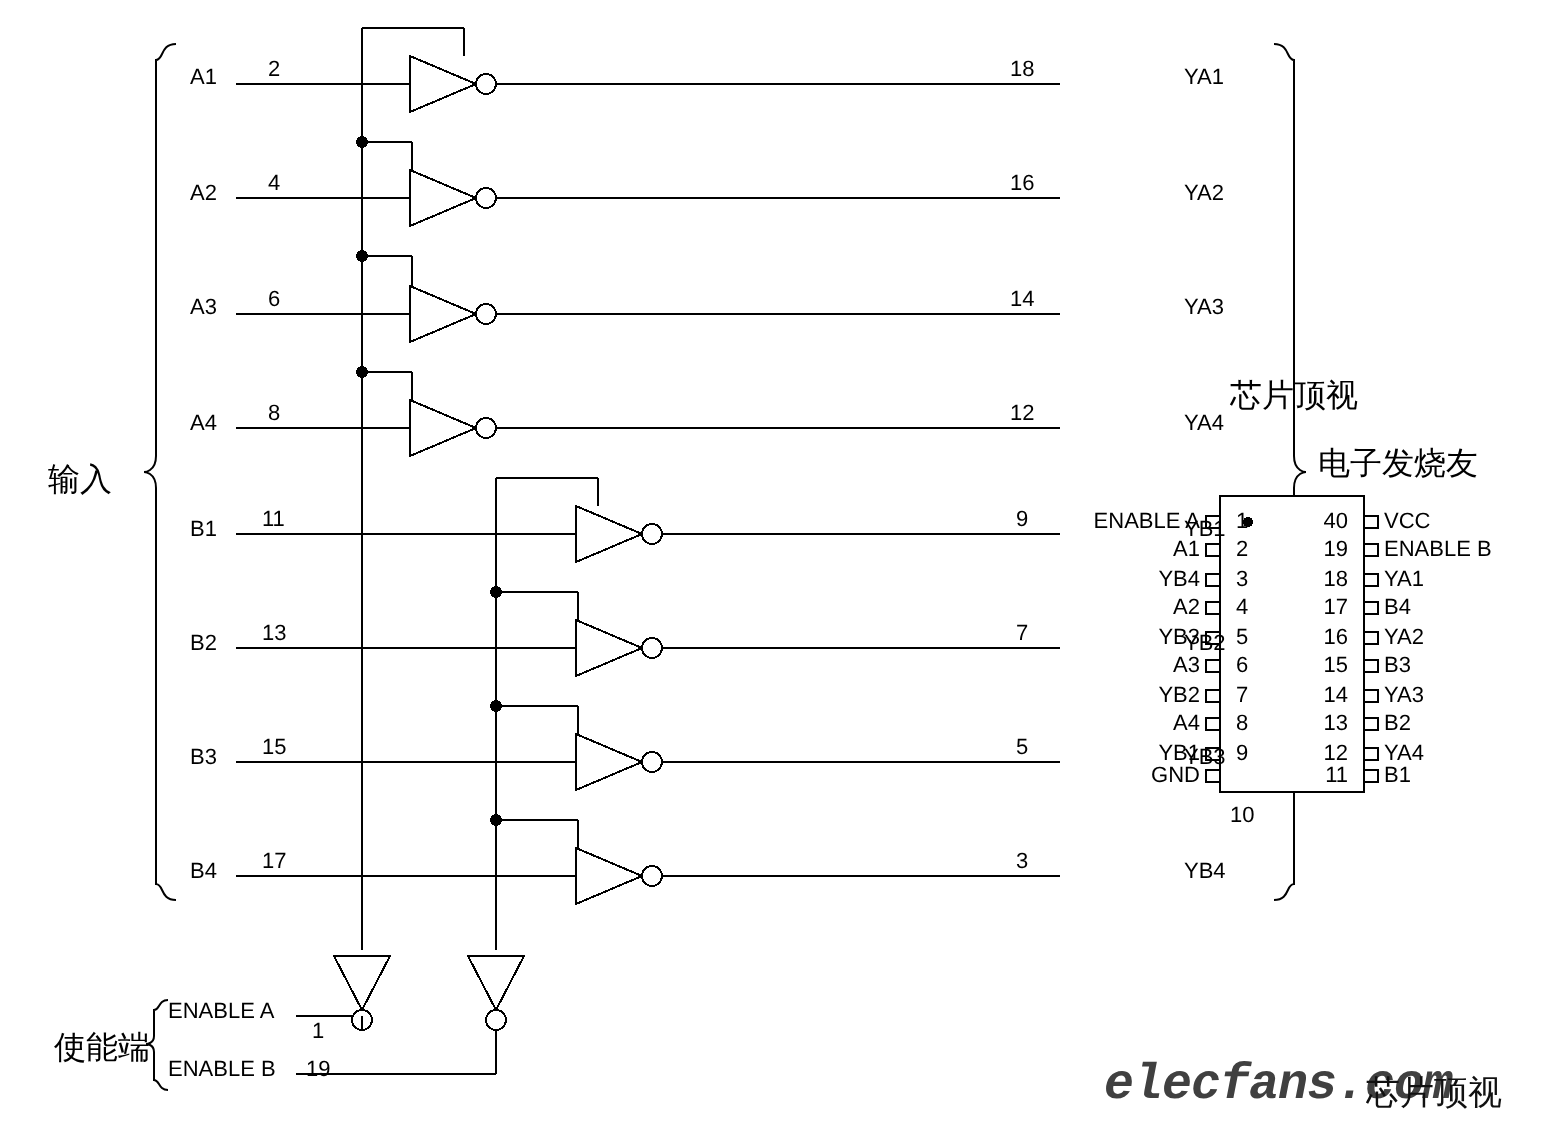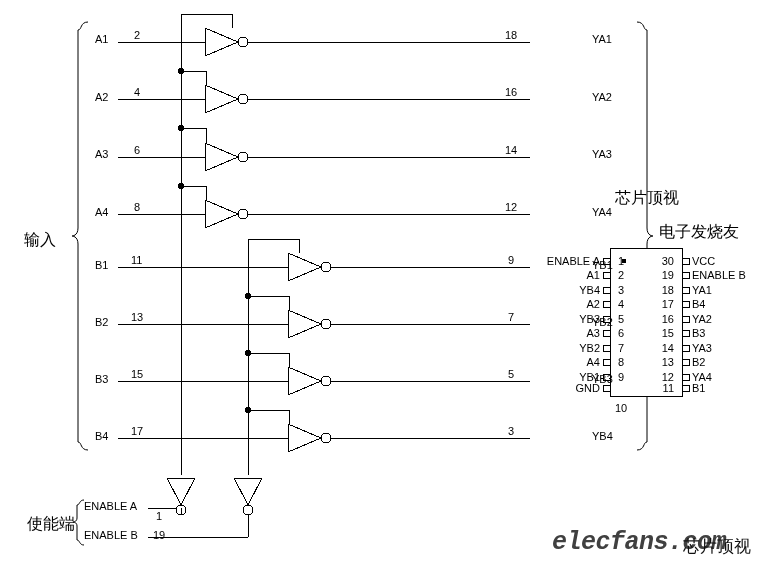--- a/index.html
+++ b/index.html
@@ -210,21 +210,21 @@
   <div class="lbl" style="left:618px;top:269px;">2</div>
   <div class="lbl" style="left:618px;top:284px;">3</div>
   <div class="lbl" style="left:618px;top:298px;">4</div>
   <div class="lbl" style="left:618px;top:313px;">5</div>
   <div class="lbl" style="left:618px;top:327px;">6</div>
   <div class="lbl" style="left:618px;top:342px;">7</div>
   <div class="lbl" style="left:618px;top:356px;">8</div>
   <div class="lbl" style="left:618px;top:371px;">9</div>
   <div class="lbl" style="left:615px;top:402px;">10</div>
 
-  <div class="lbl r" style="left:650px;top:255px;width:24px;">30</div>
+  <div class="lbl r" style="left:650px;top:255px;width:24px;">40</div>
   <div class="lbl r" style="left:650px;top:269px;width:24px;">19</div>
   <div class="lbl r" style="left:650px;top:284px;width:24px;">18</div>
   <div class="lbl r" style="left:650px;top:298px;width:24px;">17</div>
   <div class="lbl r" style="left:650px;top:313px;width:24px;">16</div>
   <div class="lbl r" style="left:650px;top:327px;width:24px;">15</div>
   <div class="lbl r" style="left:650px;top:342px;width:24px;">14</div>
   <div class="lbl r" style="left:650px;top:356px;width:24px;">13</div>
   <div class="lbl r" style="left:650px;top:371px;width:24px;">12</div>
   <div class="lbl r" style="left:650px;top:382px;width:24px;">11</div>
 

